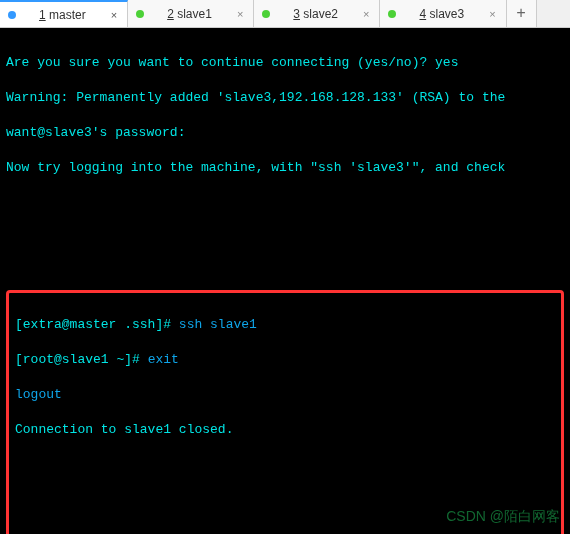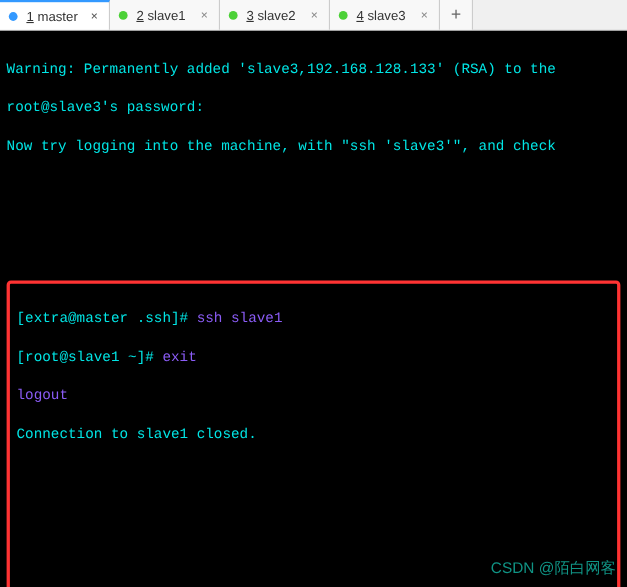--- a/index.html
+++ b/index.html
@@ -18,21 +18,21 @@
       height: 28px;
       align-items: stretch;
     }
     .tab {
       display: flex;
       align-items: center;
       padding: 0 8px;
       border-right: 1px solid #ccc;
       background: #f8f8f8;
       cursor: pointer;
-      gap: 8px;
+      gap: 23px;
       font-family: Tahoma, sans-serif;
       font-size: 12px;
       color: #333;
       min-width: 100px;
     }
     .tab.active {
       background: #fff;
       border-top: 2px solid #3399ff;
     }
     .dot {
@@ -66,32 +66,32 @@
       background: #000;
       padding: 8px 6px;
       color: #e0e0e0;
       line-height: 1.35;
       height: calc(534px - 28px);
       position: relative;
       white-space: pre-wrap;
       word-break: break-all;
     }
     .cyan { color: #00e5e5; }
-    .white { color: #8b5cf6; }
+    .white { color: #0ea5e9; }
     .redbox {
       border: 3px solid #ff3333;
       border-radius: 4px;
       padding: 6px 6px;
       margin-top: 8px;
     }
     .watermark {
       position: absolute;
       bottom: 8px;
       right: 10px;
-      color: #14b8a6;
+      color: #15803d;
       font-family: sans-serif;
       font-size: 14px;
       opacity: 0.8;
     }
     .line { display: block; }
   </style>
 </head>
 <body>
 
 <div class="tabs">
@@ -112,22 +112,23 @@
   </div>
   <div class="tab">
     <span class="dot green"></span>
     <span class="label"><span class="num">4</span> <span>slave3</span></span>
     <span class="close">×</span>
   </div>
   <div class="tab-plus">+</div>
 </div>
 
 <div class="terminal">
+<span class="line cyan"><span>Are you sure you want to continue connecting (yes/no)? yes</span></span>
 <span class="line cyan"><span>Warning: Permanently added 'slave3,192.168.128.133' (RSA) to the</span></span>
-<span class="line cyan"><span>root@slave3's password:</span></span>
+<span class="line cyan"><span>want@slave3's password:</span></span>
 <span class="line cyan"><span>Now try logging into the machine, with "ssh 'slave3'", and check</span></span>
 <span class="line">&nbsp;</span>
 <span class="line">&nbsp;</span>
 
 <div class="redbox">
 <span class="line"><span class="cyan">[extra@master .ssh]# </span><span class="white">ssh slave1</span></span>
 <span class="line"><span class="cyan">[root@slave1 ~]# </span><span class="white">exit</span></span>
 <span class="line white"><span>logout</span></span>
 <span class="line cyan"><span>Connection to slave1 closed.</span></span>
 

